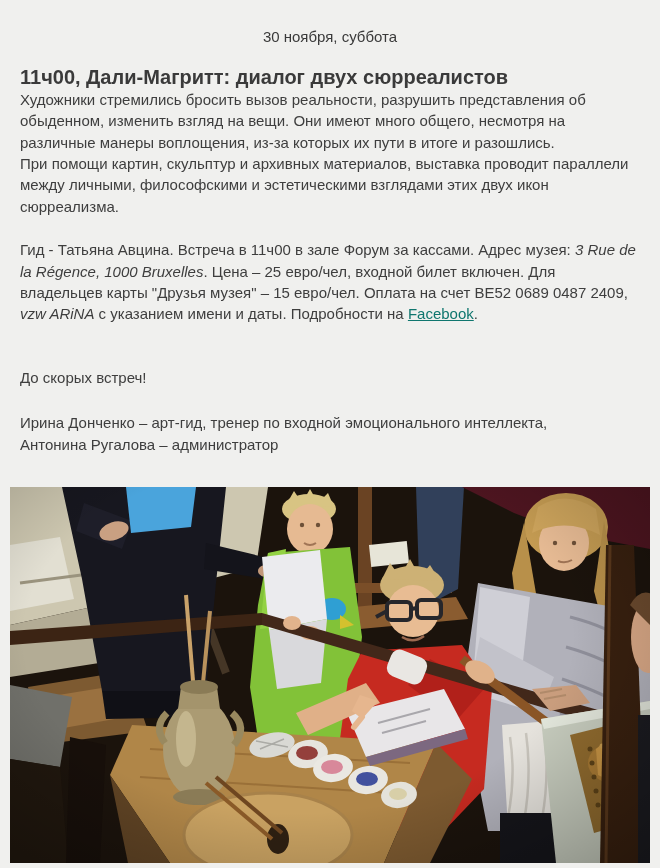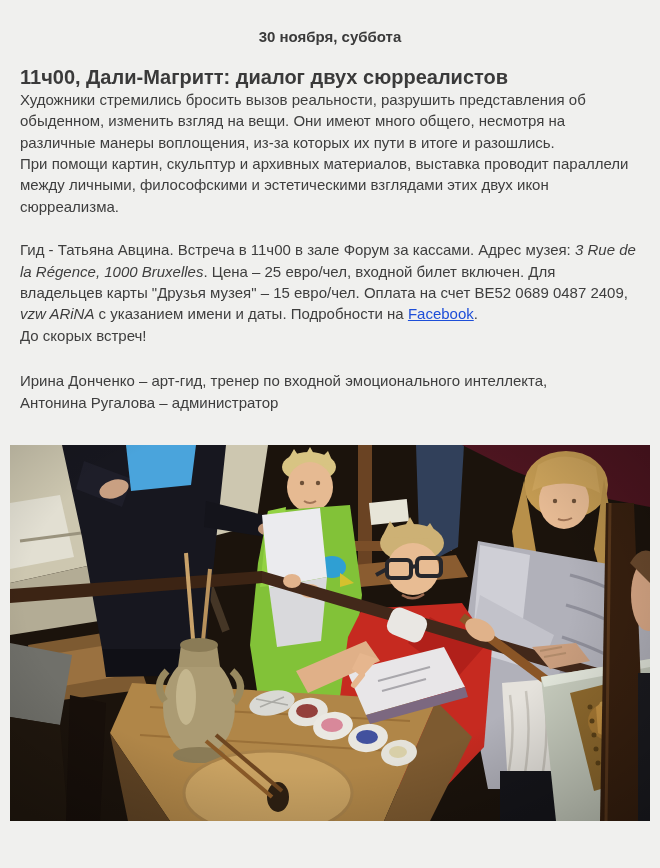--- a/index.html
+++ b/index.html
@@ -10,38 +10,38 @@
     overflow: hidden;
     background: #f0f0ee;
     font-family: "Liberation Sans", "DejaVu Sans", sans-serif;
     font-size: 15px;
     line-height: 21.4px;
     color: #3e3e3e;
   }
   .content { padding: 0 20px; }
   .date-heading {
     font-size: 15px;
-    font-weight: bold;
+    font-weight: normal;
     text-align: center;
     margin: 26px 0 0 0;
     color: #3a3a3a;
   }
   .event-title {
     font-size: 20px;
     font-weight: bold;
     margin: 20px 0 0 0;
     color: #3a3a3a;
   }
   p { margin: 0; }
   .para-1 { }
   .para-2 { margin-top: 22px; }
-  .closing { }
+  .closing { margin-top: 42px; }
   .signature { margin-top: 24px; }
   .italic { font-style: italic; }
-  a.fb-link { color: #1d4ed8; text-decoration: underline; cursor: pointer; }
+  a.fb-link { color: #0f766e; text-decoration: underline; cursor: pointer; }
   .photo-wrap {
     margin: 32px auto 0 auto;
     width: 640px;
     height: 376px;
     position: relative;
     overflow: hidden;
     background: #1b130c;
   }
   .photo-wrap svg { display: block; }
   .vignette {

